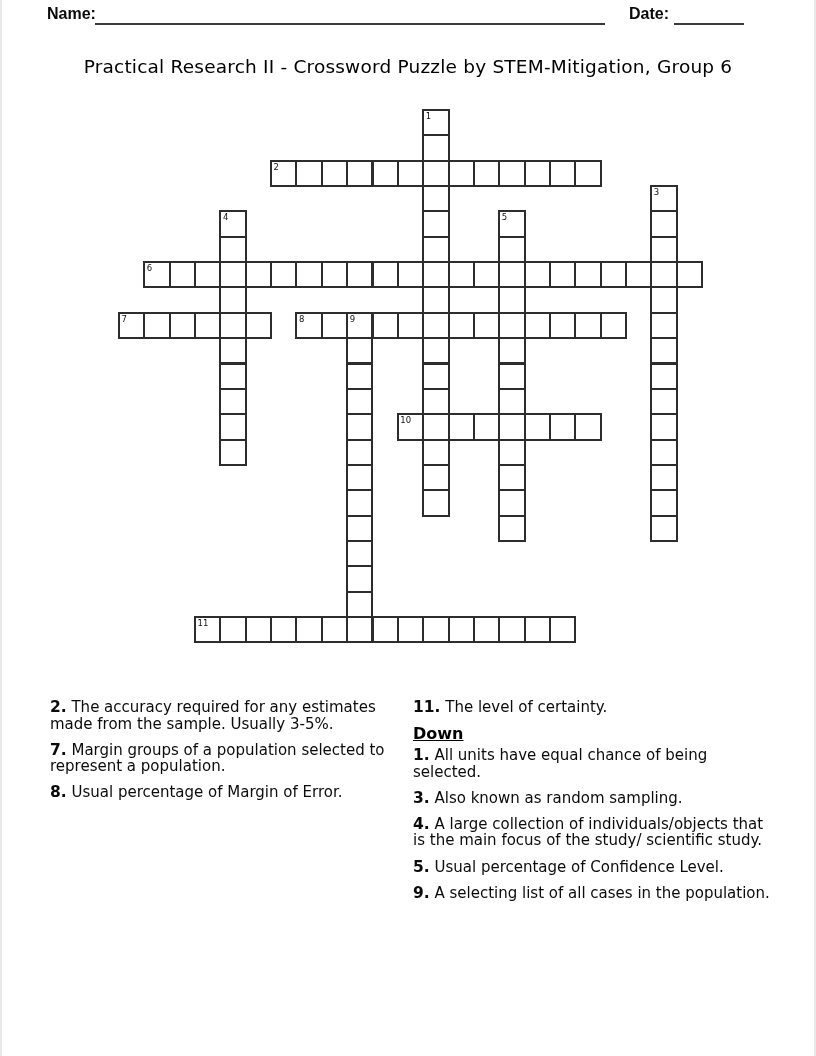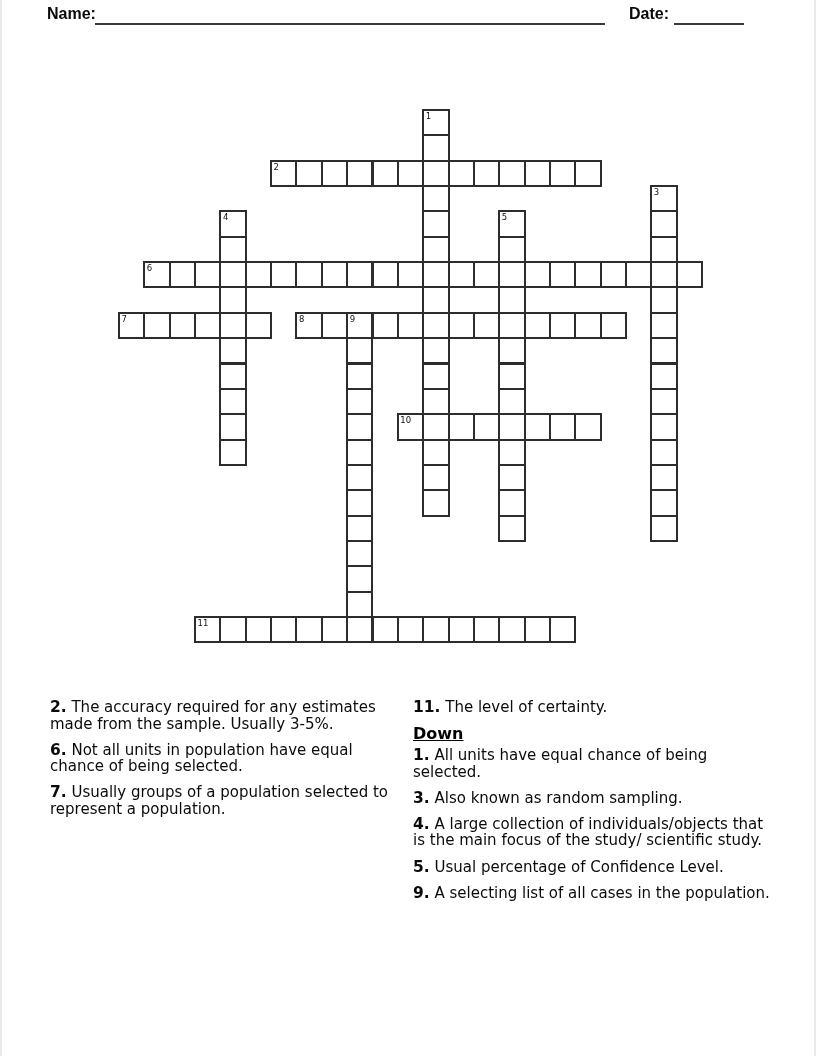--- a/index.html
+++ b/index.html
@@ -42,20 +42,21 @@
 </head>
 <body>
 
 <div class="page">
 
   <span class="hdr-label" style="left:45px;top:5px;">Name:</span>
   <div class="blank-line" style="left:93px;top:6px;width:510px;"></div>
   <span class="hdr-label" style="left:627px;top:5px;">Date:</span>
   <div class="blank-line" style="left:672px;top:6px;width:70px;"></div>
 
+  <div class="title">Practical Research II - Crossword Puzzle by STEM-Mitigation, Group 6</div>
 
   <div id="grid">
       <div class="cell" style="left: 420.2px; top: 109px; width: 27.35px; height: 27.35px;"></div>
       <div class="cell" style="left: 420.2px; top: 134.35px; width: 27.35px; height: 27.35px;"></div>
       <div class="cell" style="left: 420.2px; top: 159.7px; width: 27.35px; height: 27.35px;"></div>
       <div class="cell" style="left: 420.2px; top: 185.05px; width: 27.35px; height: 27.35px;"></div>
       <div class="cell" style="left: 420.2px; top: 210.4px; width: 27.35px; height: 27.35px;"></div>
       <div class="cell" style="left: 420.2px; top: 235.75px; width: 27.35px; height: 27.35px;"></div>
       <div class="cell" style="left: 420.2px; top: 261.1px; width: 27.35px; height: 27.35px;"></div>
       <div class="cell" style="left: 420.2px; top: 286.45px; width: 27.35px; height: 27.35px;"></div>
@@ -203,22 +204,22 @@
       <span class="cellnum" style="left: 119.5px; top: 314.8px;">7</span>
       <span class="cellnum" style="left: 296.95px; top: 314.8px;">8</span>
       <span class="cellnum" style="left: 347.65px; top: 314.8px;">9</span>
       <span class="cellnum" style="left: 398.35px; top: 416.2px;">10</span>
       <span class="cellnum" style="left: 195.55px; top: 619px;">11</span>
     </div>
 
   <div class="clue-col" id="col-left">
     <div id="across-list">
         <p class="clue"><b class="cnum">2.</b><span> The accuracy required for any estimates made from the sample. Usually 3-5%.</span></p>
-        <p class="clue"><b class="cnum">6.</b><span> Not all units in population have equal chance of being selected.</span></p>
-        <p class="clue"><b class="cnum">7.</b><span> Usually groups of a population selected to represent a population.</span></p>
+        <p class="clue"><b class="cnum">7.</b><span> Margin groups of a population selected to represent a population.</span></p>
+        <p class="clue"><b class="cnum">8.</b><span> Usual percentage of Margin of Error.</span></p>
       </div>
   </div>
 
   <div class="clue-col" id="col-right">
     <div id="across-overflow">
         <p class="clue"><b class="cnum">11.</b><span> The level of certainty.</span></p>
       </div>
     <h3 class="clue-h">Down</h3>
     <div id="down-list">
         <p class="clue"><b class="cnum">1.</b><span> All units have equal chance of being selected.</span></p>

